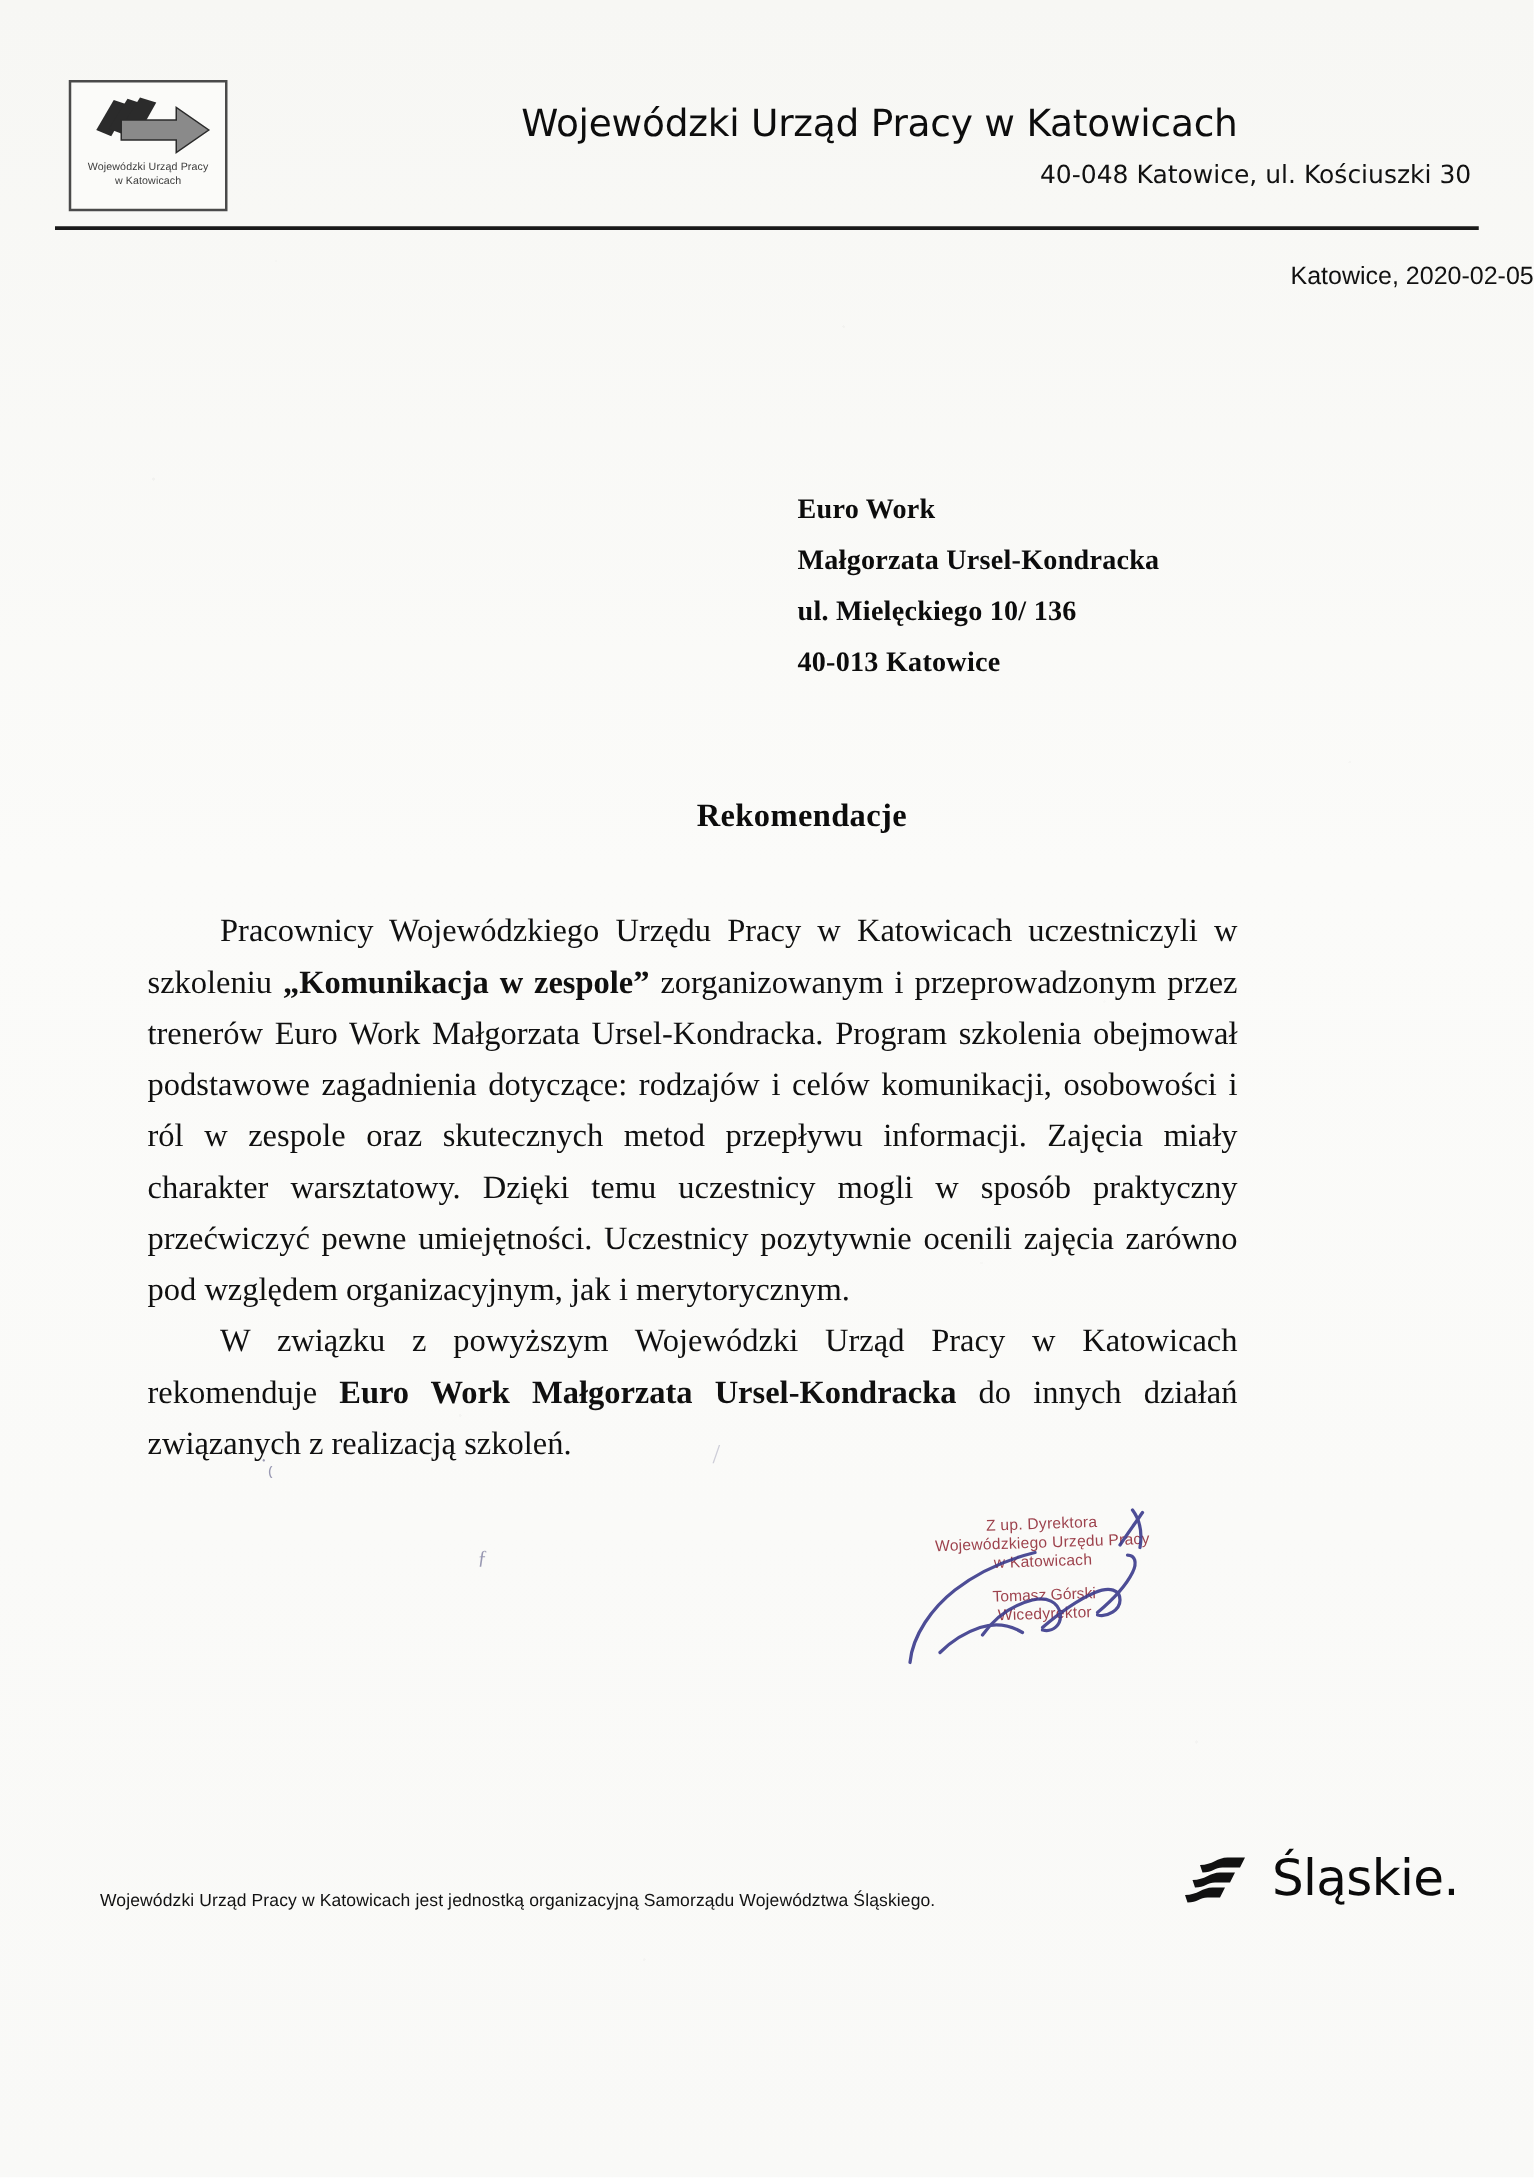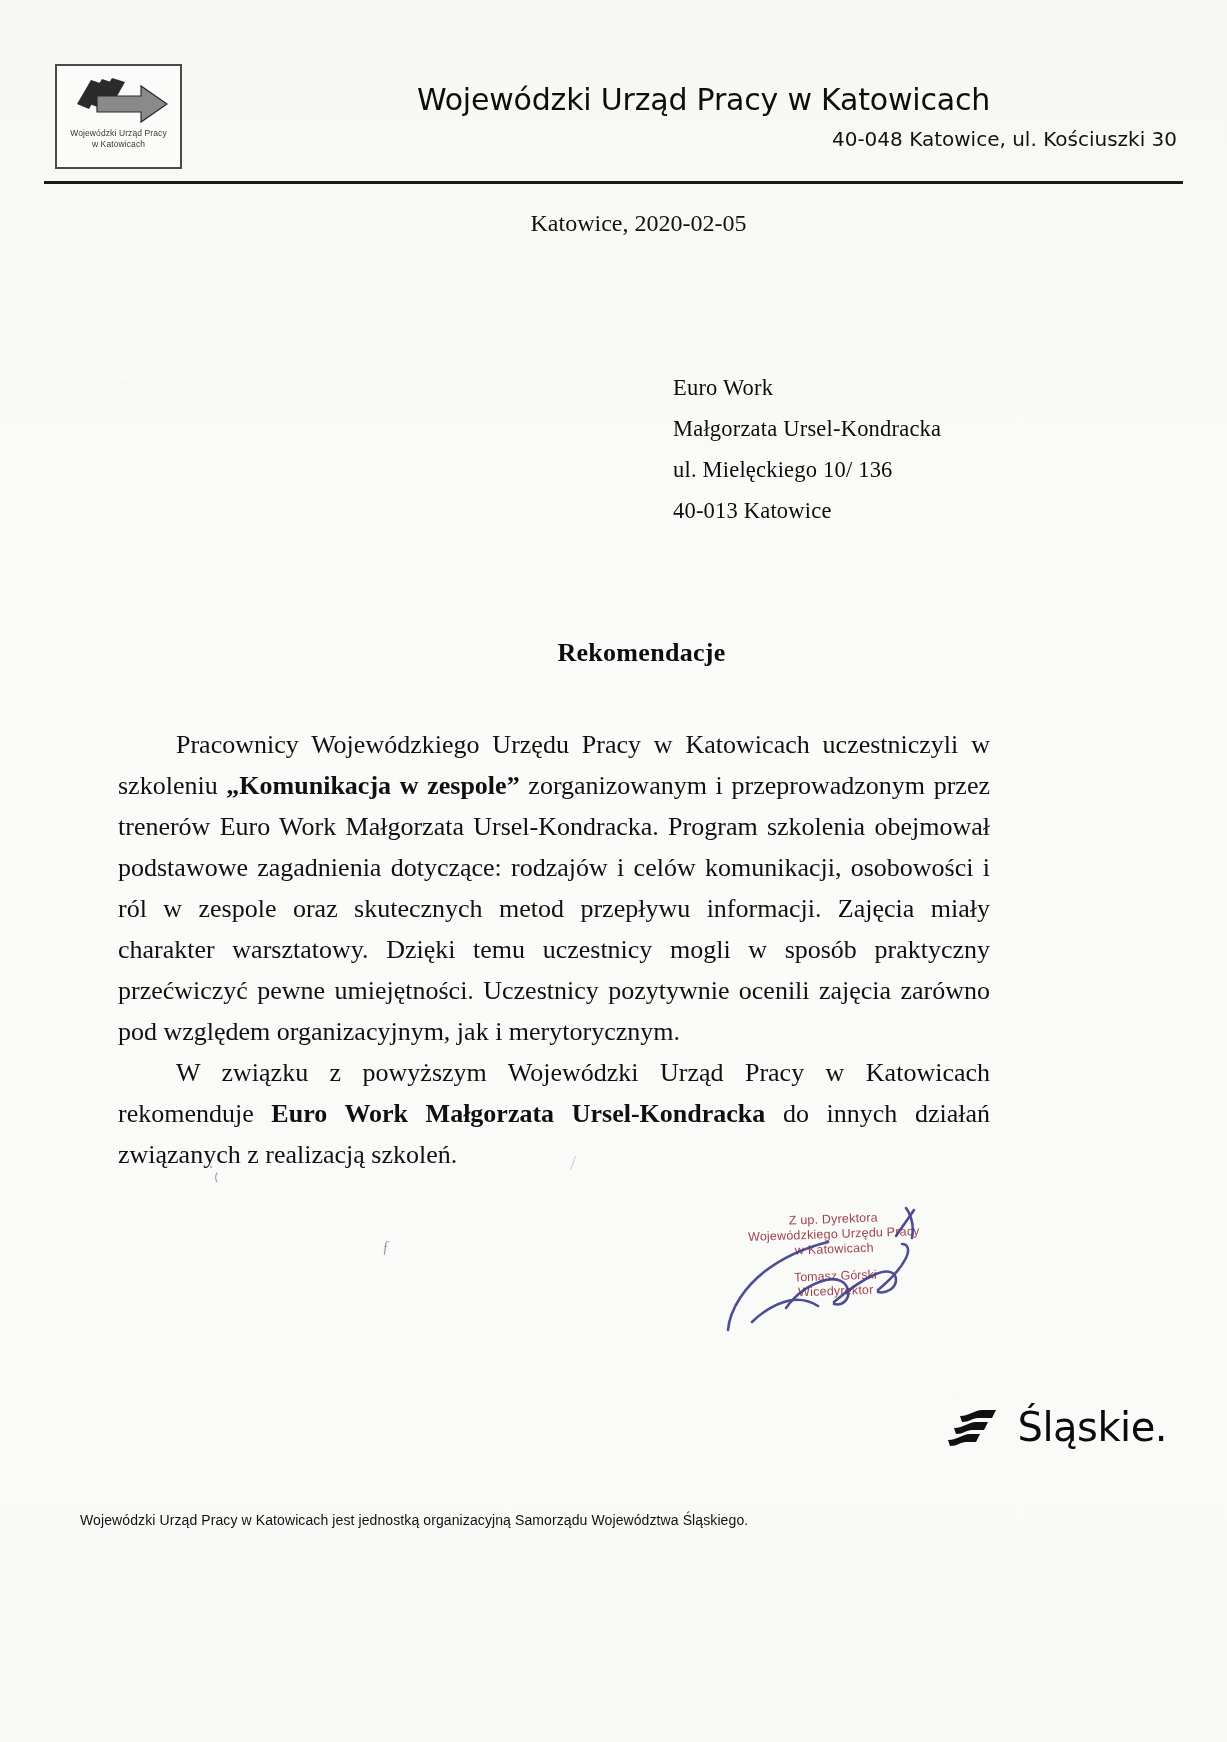--- a/index.html
+++ b/index.html
@@ -103,39 +103,38 @@
     top: 181px;
     height: 3px;
     background: #1a1a1a;
   }
 
   
   .date-line {
     position: absolute;
     left: 0; right: 0;
     top: 210px;
-    text-align: center;
-    font-family: Liberation Serif, serif;
-    font-size: 24px;
+    text-align: right;
+    font-family: Liberation Sans, sans-serif;
+    font-size: 20px;
     color: #111;
   }
   .date-line span { padding-left: 50px; }
 
   
   .addressee {
     position: absolute;
     left: 638px;
-    top: 367px;
+    top: 386px;
     font-family: "Liberation Serif", serif;
     font-size: 22.5px;
-    font-weight: normal;
+    font-weight: bold;
     color: #0c0c0c;
     line-height: 41px;
     letter-spacing: .2px;
-    margin-left: 35px;
   }
 
   
   .doc-title {
     position: absolute;
     left: 0; right: 0;
     top: 638px;
     text-align: center;
     font-family: "Liberation Serif", serif;
     font-size: 26px;
@@ -209,21 +208,21 @@
     left: 80px;
     top: 1512px;
     font-family: "Liberation Sans", sans-serif;
     font-size: 14px;
     color: #111;
     letter-spacing: .1px;
   }
   .footer-brand {
     position: absolute;
     right: 60px;
-    top: 1404px;
+    top: 1480px;
     display: flex;
     align-items: center;
     gap: 14px;
   }
   .brand-mark { width: 58px; height: 46px; }
   .brand-word {
     font-family: "DejaVu Sans", sans-serif;
     font-size: 40px;
     font-weight: 400;
     color: #0b0b0b;

